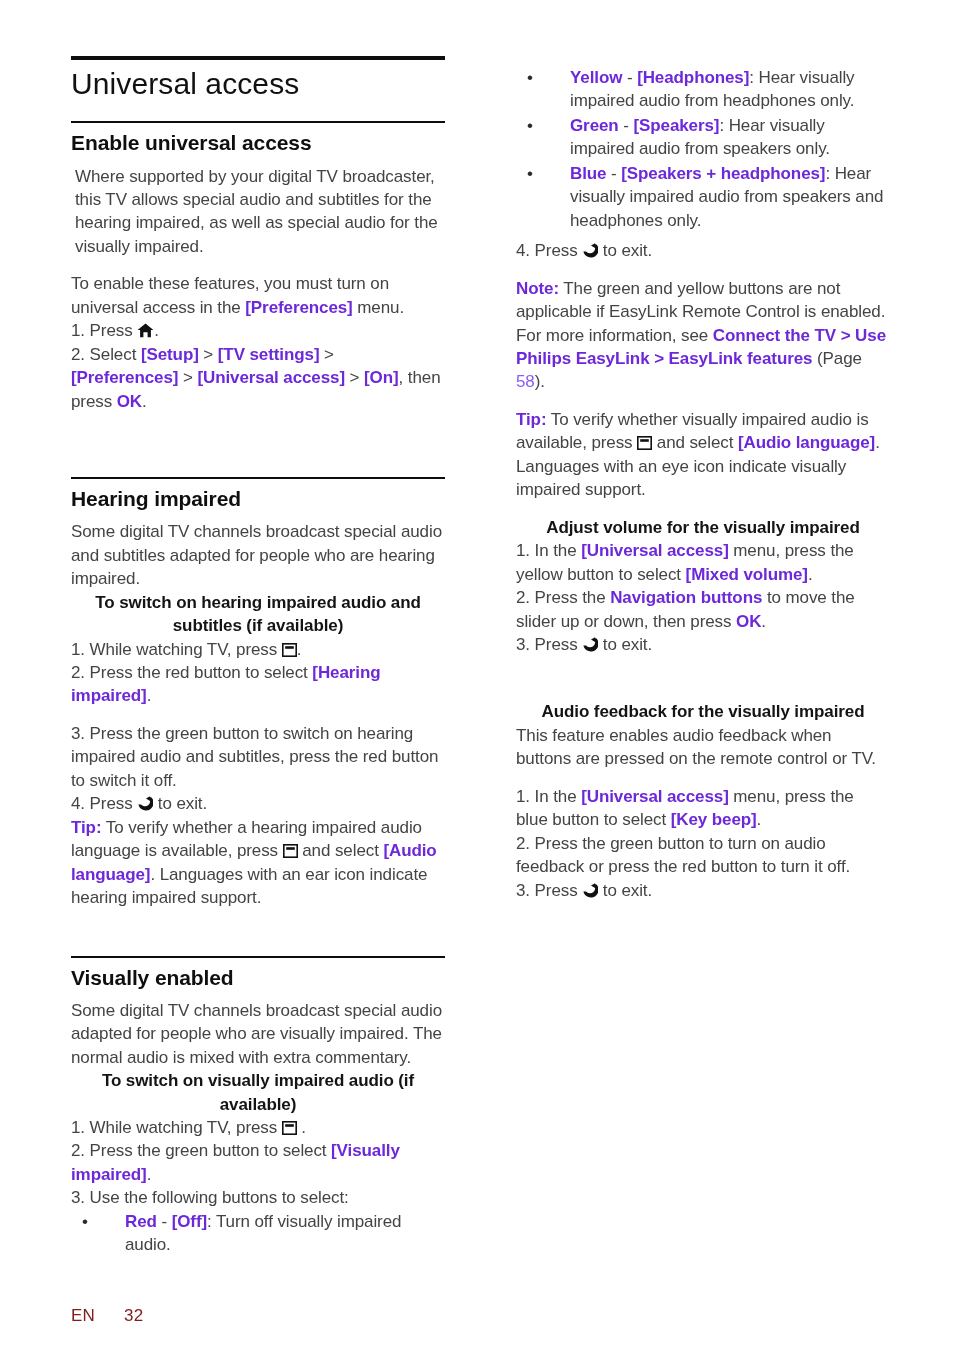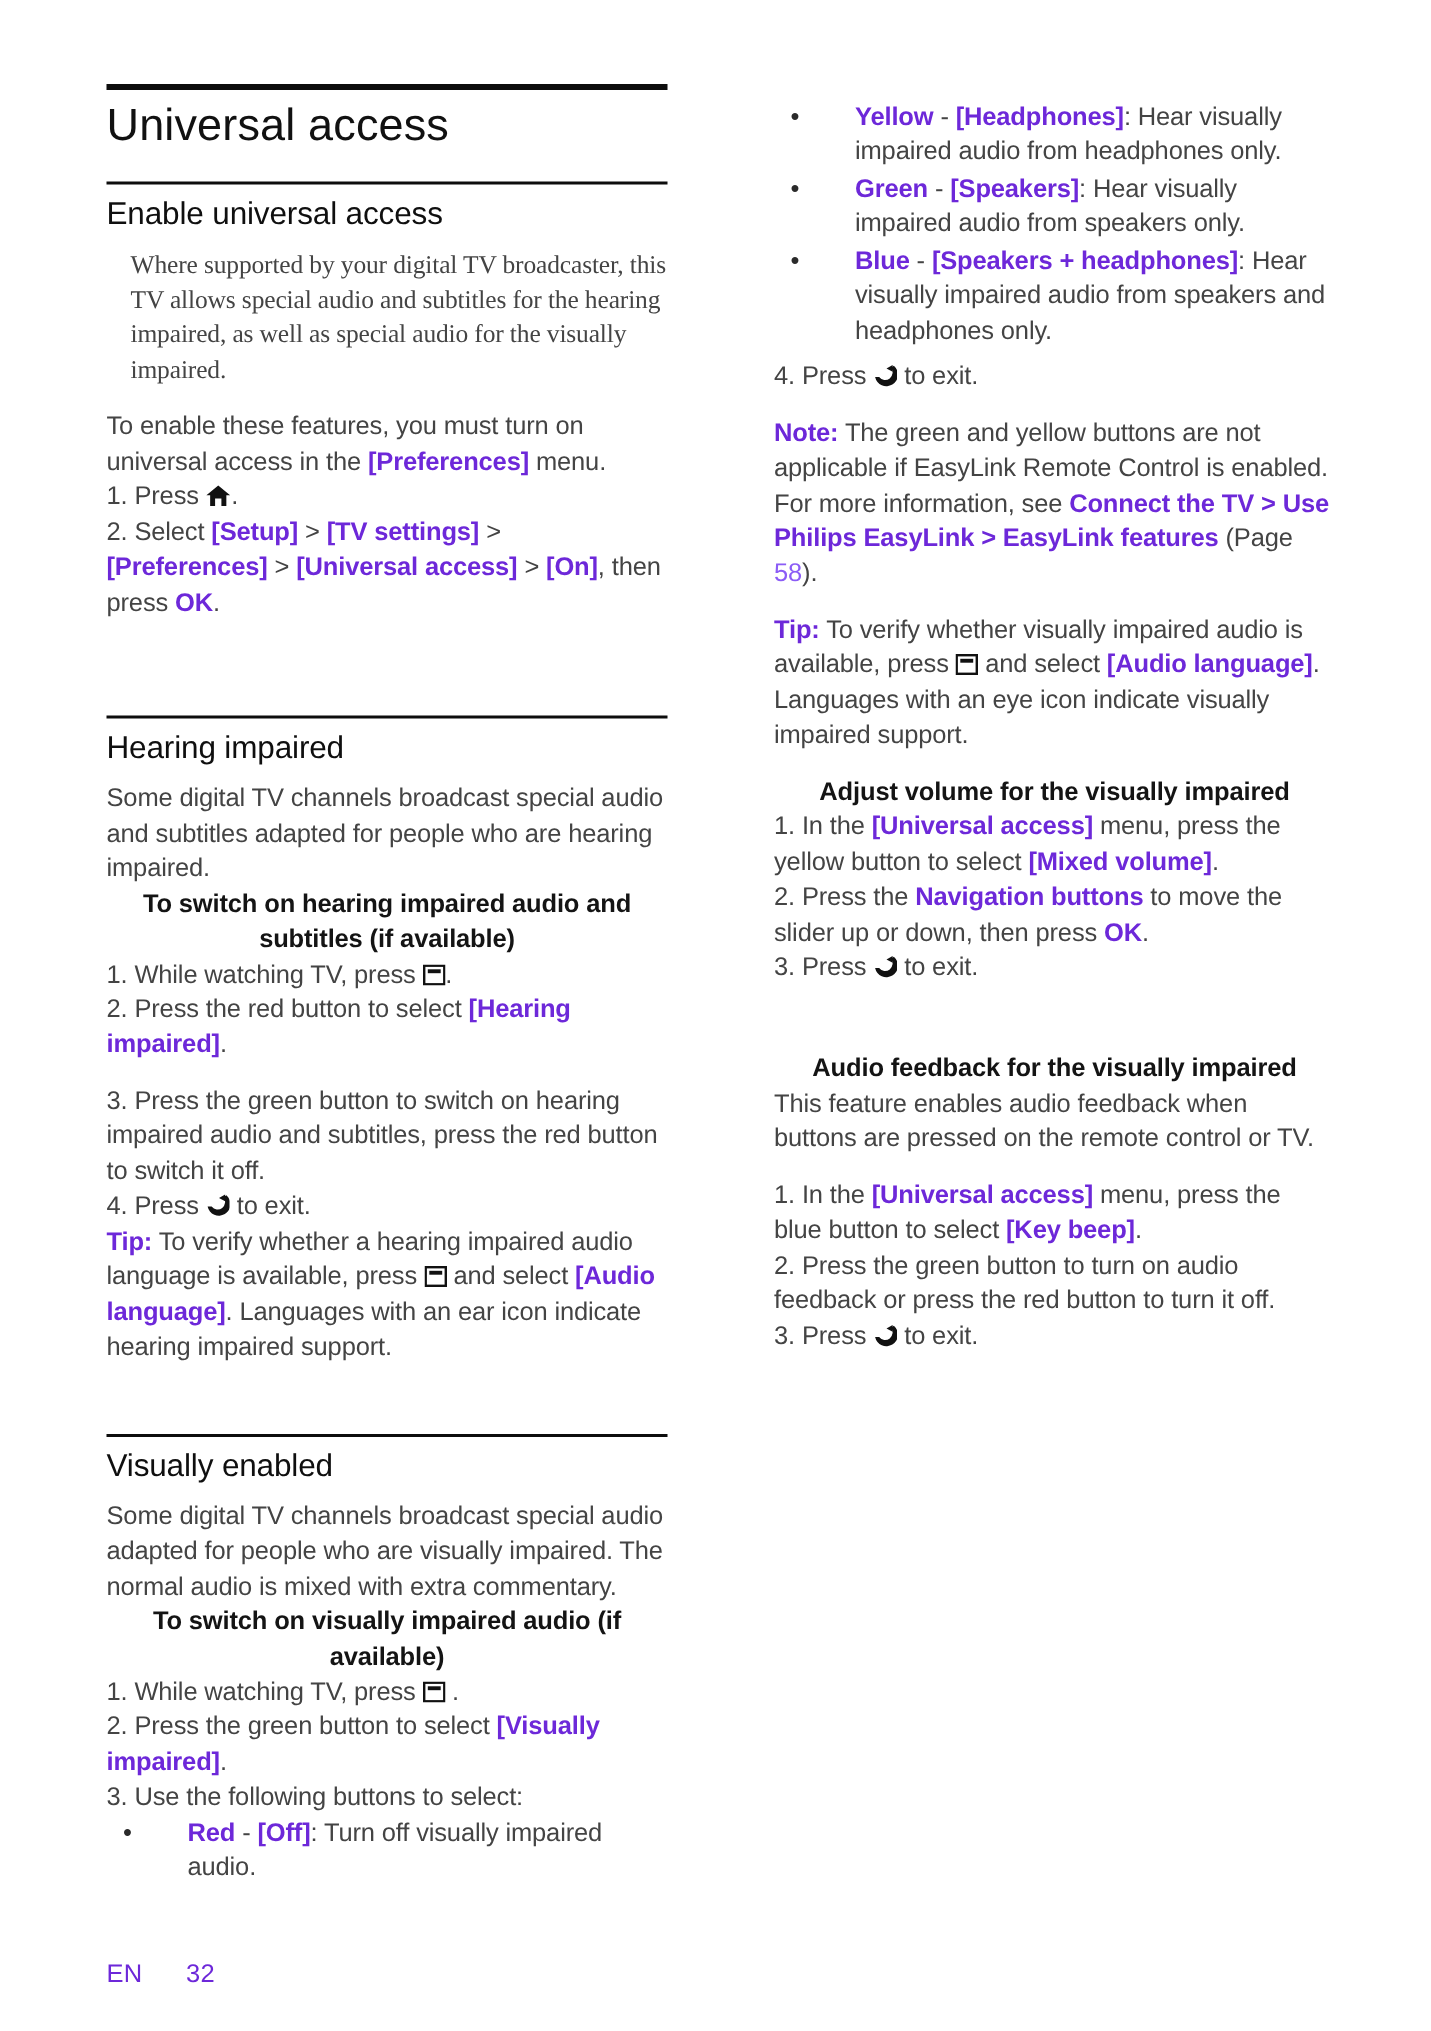--- a/index.html
+++ b/index.html
@@ -47,21 +47,21 @@
   h1.title {
     font-size: 30px;
     font-weight: normal;
     color: #111111;
     margin: 0 0 2px 0;
     letter-spacing: 0.1px;
     line-height: 1.18;
   }
   h2.sect {
     font-size: 21px;
-    font-weight: normal;
+    font-weight: bold;
     color: #0f0f0f;
     margin: 0 0 9px 0;
     line-height: 1.2;
     letter-spacing: -0.1px;
   }
   h3.sub {
     font-size: 17px;
     font-weight: bold;
     color: #141414;
     margin: 0;
@@ -71,21 +71,21 @@
   }
 
   
   p, .ln {
     font-size: 17px;
     line-height: 1.38;
     margin: 0;
     color: #444444;
     letter-spacing: -0.1px;
   }
-  p.para { margin: 0 0 14px 16px; font-family: Liberation Serif, serif; }
+  p.para { margin: 0 0 14px 4px; }
   p.tight { margin: 0; }
   .gap-s { height: 14px; }
   .gap-m { height: 26px; }
   .gap-l { height: 44px; }
   b, strong { color: #6d28d9; font-weight: bold; }
   .lnk { color: #8b5cf6; }
 
   
   ul.bul {
     list-style: none;
@@ -117,21 +117,21 @@
     position: relative;
   }
   .ico svg { display: block; }
 
   
   .footer {
     position: absolute;
     left: 71px;
     bottom: 28px;
     font-size: 17px;
-    color: #6d28d9;
+    color: #7f1d1d;
     letter-spacing: 0.2px;
   }
   .footer .pg { display: inline-block; margin-left: 29px; }
 </style>
 </head>
 <body>
 
 <div class="page">
 
   <div class="col col-left">

